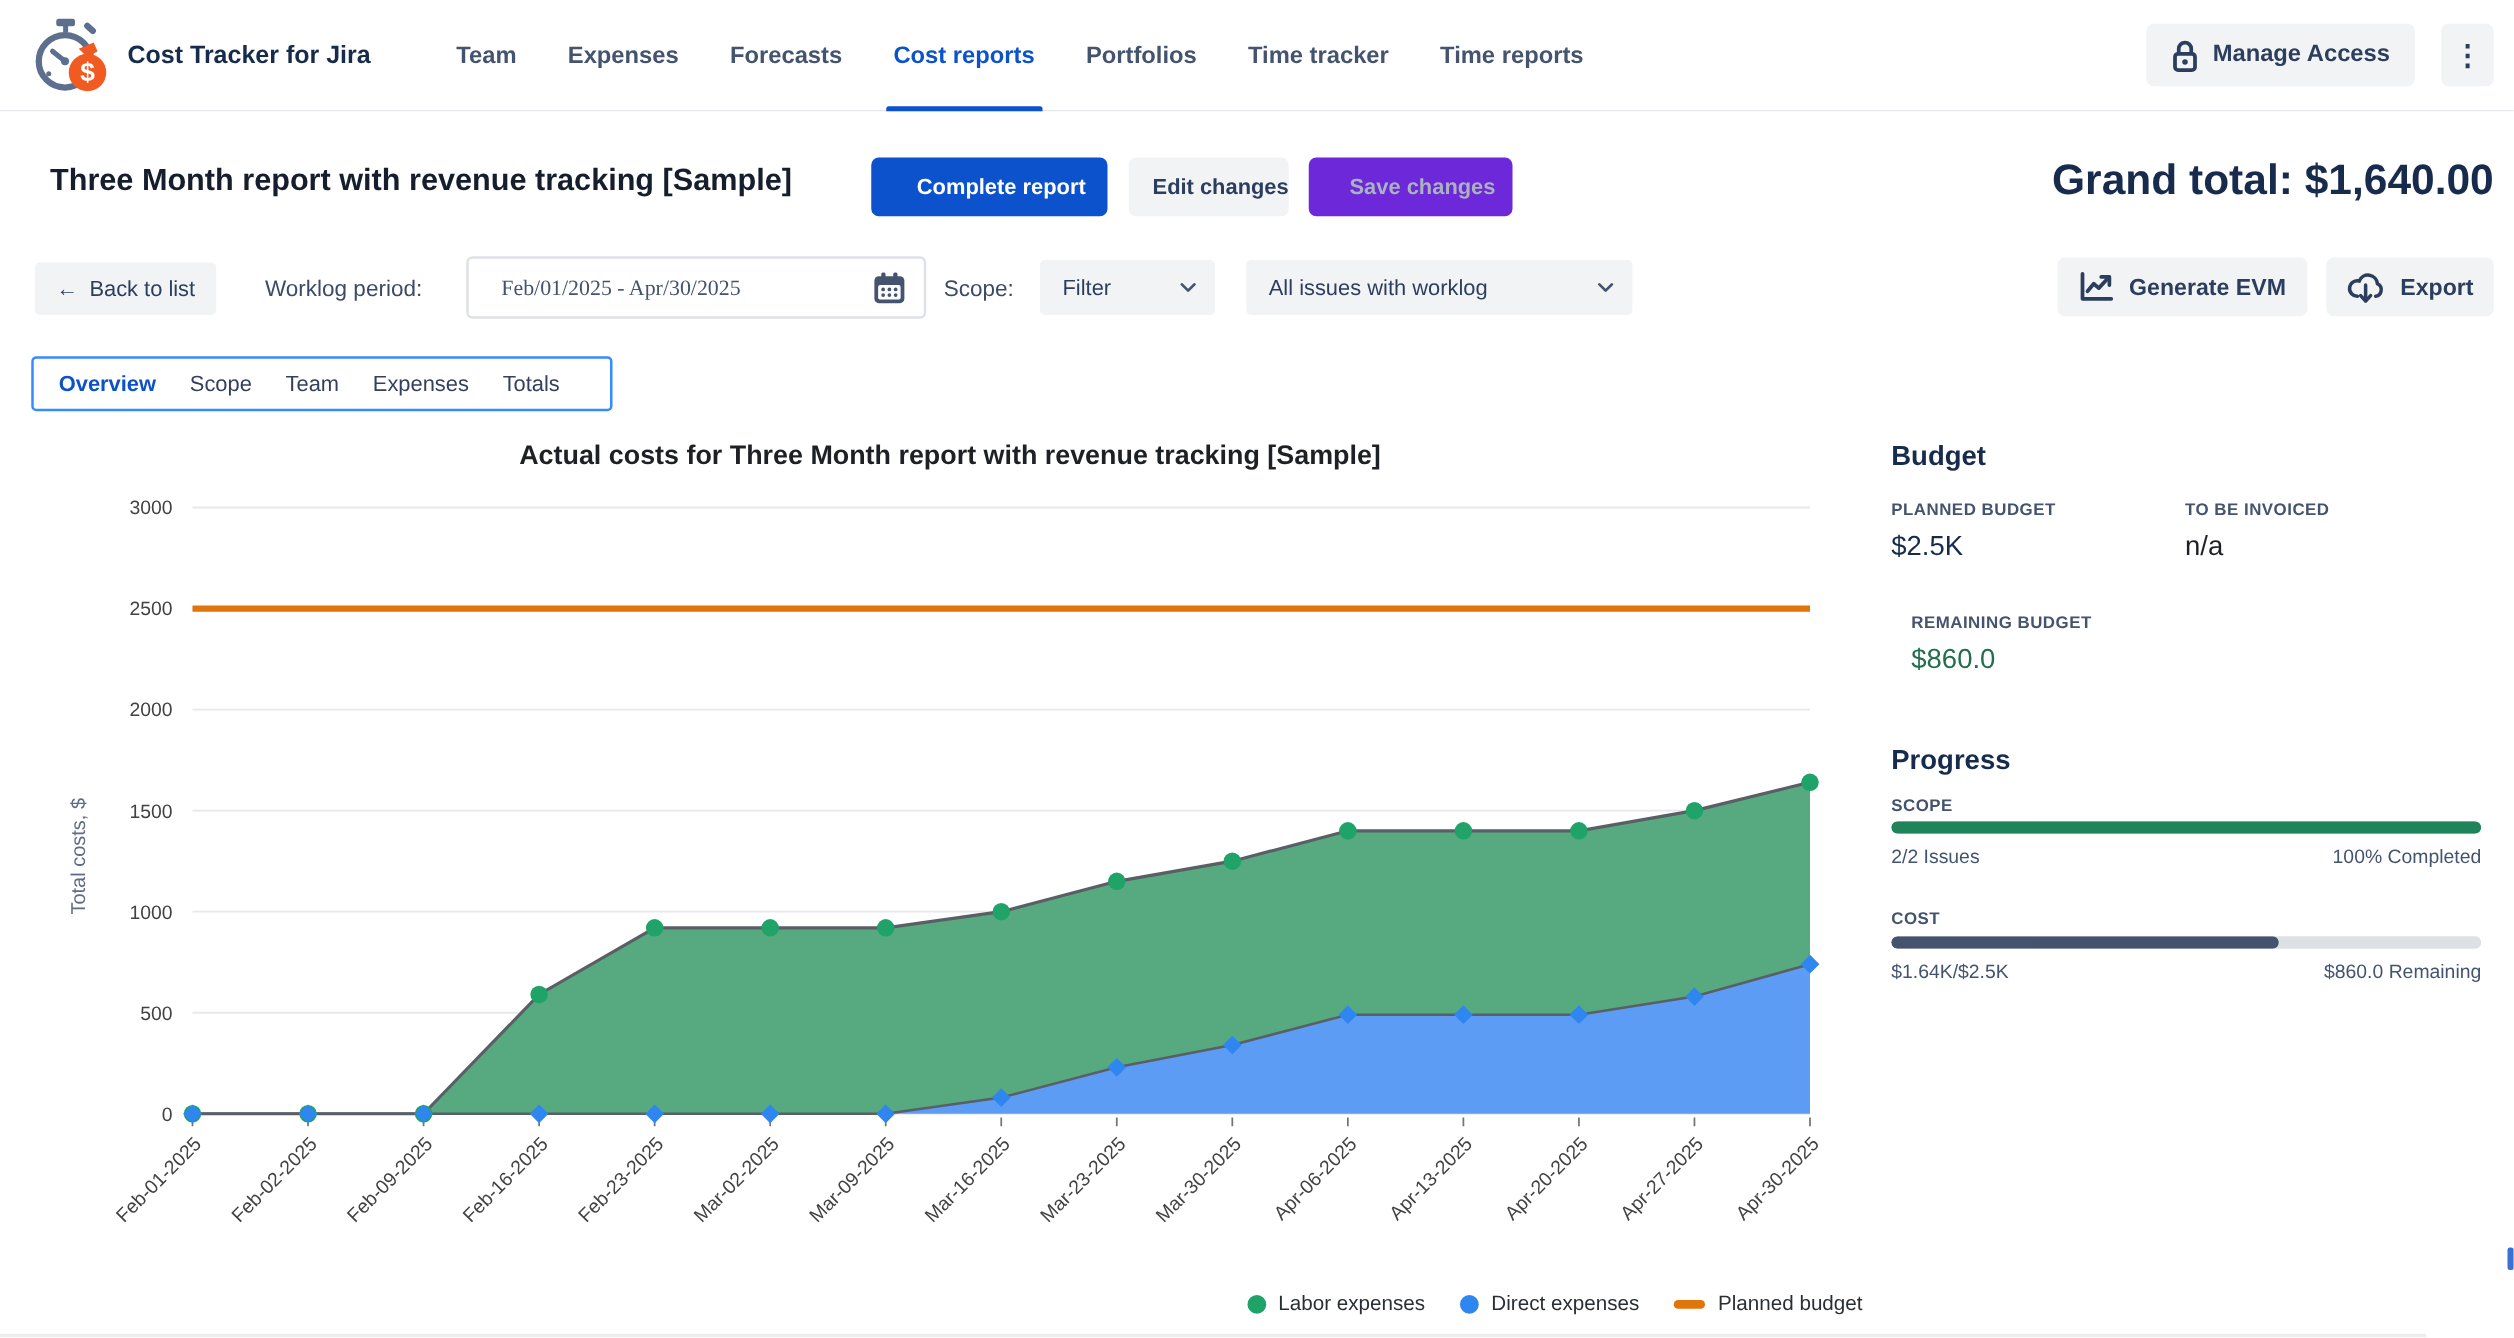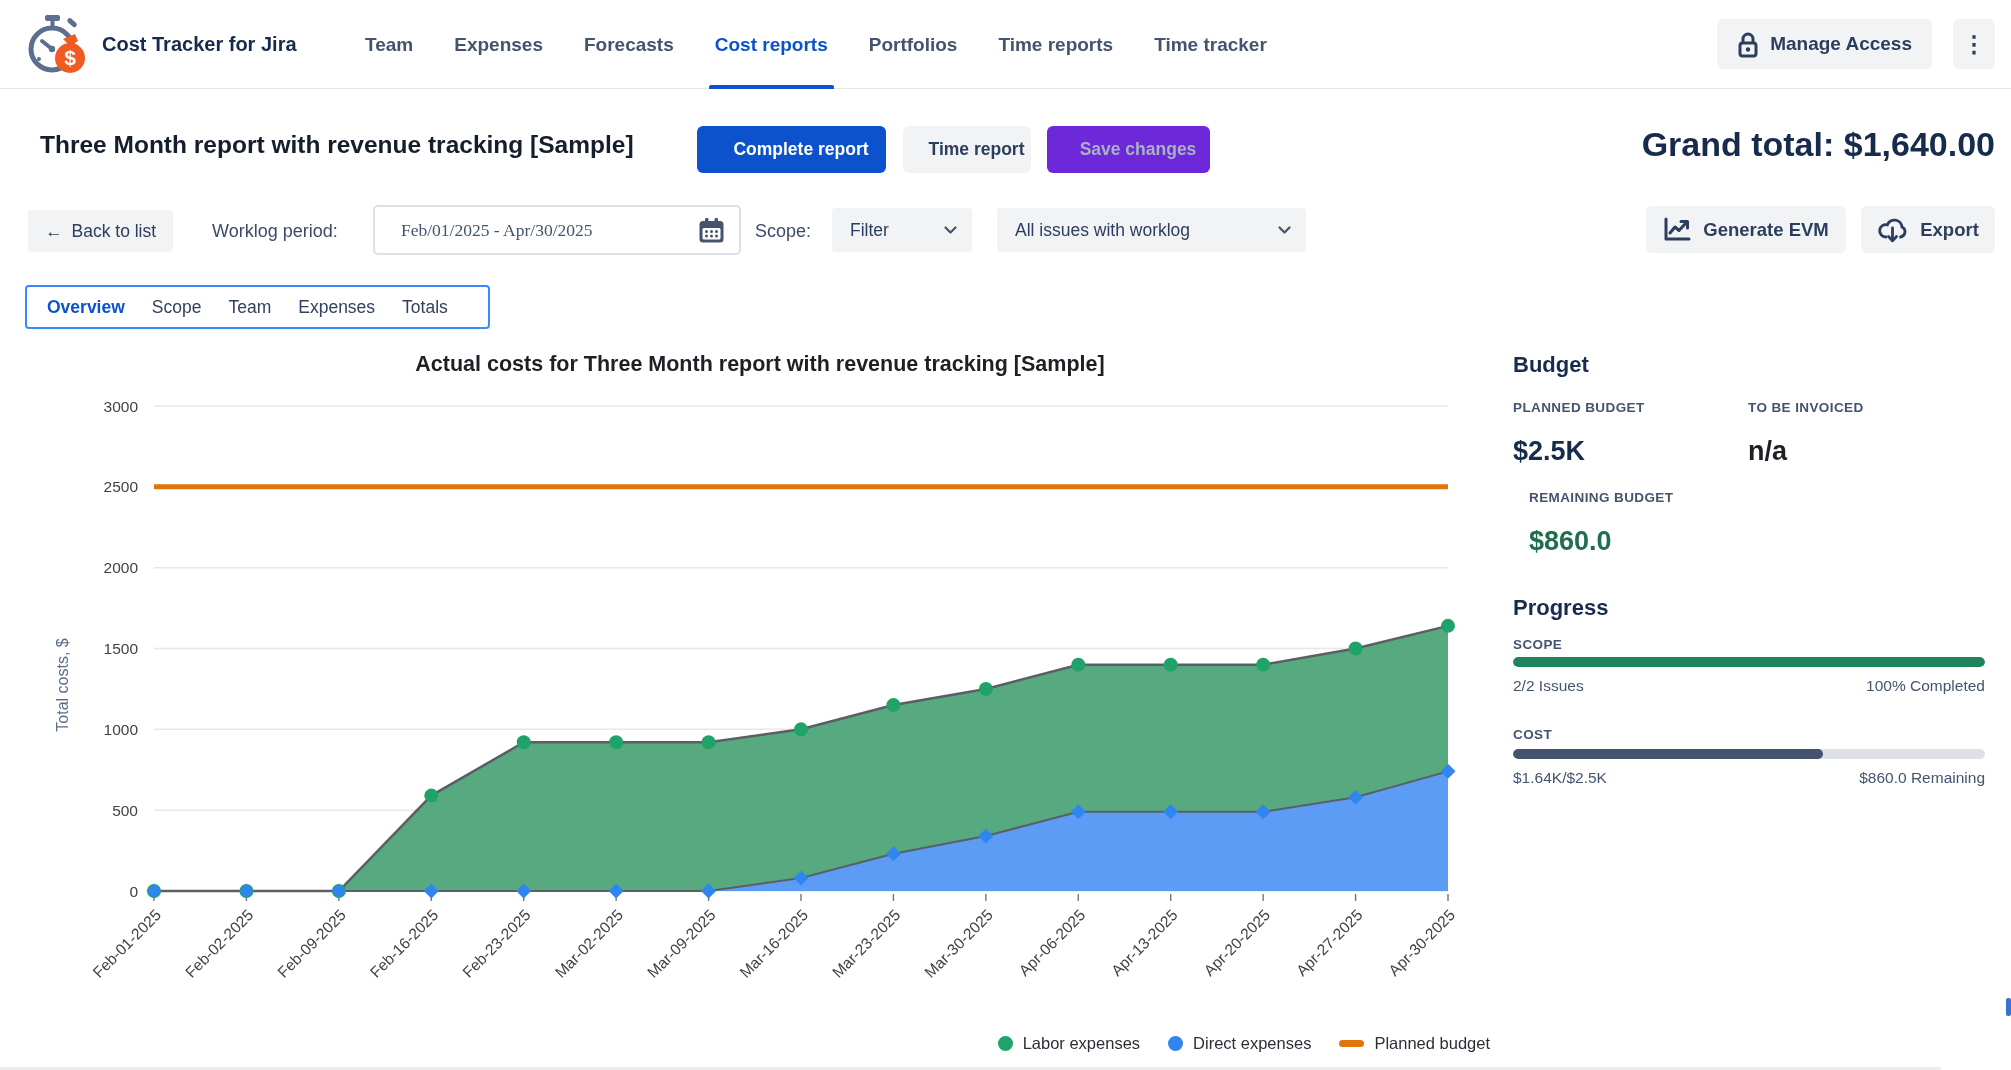--- a/index.html
+++ b/index.html
@@ -54,21 +54,21 @@
   .legend-item { display:flex; align-items:center; gap:10px; font-size:16.5px; color:#2a2f36; }
   .legend-dot { width:15px; height:15px; border-radius:50%; }
   .legend-dash { width:25px; height:7px; border-radius:4px; }
 
   
   .side-panel { position:absolute; left:1513px; top:352px; width:472px; }
   .panel-heading { font-size:22px; font-weight:700; color:#172b4d; }
   .budget-grid { position:absolute; top:48px; left:0; width:472px; }
   .b-col2 { position:absolute; left:235px; top:0; }
   .small-label { font-size:13.5px; font-weight:700; letter-spacing:.4px; color:#44546f; }
-  .big-value { margin-top:21px; font-size:27px; font-weight:700; color:#172b4d; }
+  .big-value { margin-top:9px; font-size:22px; font-weight:400; color:#172b4d; }
   .big-value.dark { color:#1d2125; }
   .big-value.green { color:#216e4e; }
   .remaining-block { position:absolute; top:138px; left:16px; }
   .progress-heading { position:absolute; top:243px; left:0; }
   .prog-label-scope { position:absolute; top:285px; left:0; }
   .prog-label-cost { position:absolute; top:375px; left:0; }
   .prog-bar { position:absolute; left:0; width:472px; height:10px; border-radius:5px; background:#dde1e6; overflow:hidden; }
   .bar-scope { top:305px; }
   .bar-cost { top:397px; }
   .prog-fill { height:100%; border-radius:5px; }
@@ -100,39 +100,39 @@
       <text x="45" y="52" font-size="21" font-weight="bold" fill="#fff" text-anchor="middle" font-family="Liberation Sans, sans-serif">$</text>
     </svg>
   </span>
   <div class="app-title">Cost Tracker for Jira</div>
   <nav class="main-nav">
       <div class="nav-item">Team</div>
       <div class="nav-item">Expenses</div>
       <div class="nav-item">Forecasts</div>
       <div class="nav-item active">Cost reports</div>
       <div class="nav-item">Portfolios</div>
+      <div class="nav-item">Time tracker</div>
       <div class="nav-item">Time reports</div>
-      <div class="nav-item">Time tracker</div>
     </nav>
   <button class="manage-access-btn">
     <span style="display:flex;">
       <svg width="22" height="27" viewBox="0 0 22 27">
         <path d="M6 12 v-4 a5 5 0 0 1 10 0 v4" fill="none" stroke="#2c3e5d" stroke-width="3"></path>
         <rect x="3" y="12" width="16" height="13" rx="2.5" fill="none" stroke="#2c3e5d" stroke-width="3"></rect>
         <circle cx="11" cy="18.5" r="2.2" fill="#2c3e5d"></circle>
       </svg>
     </span>
     <span>Manage Access</span>
   </button>
   <button class="kebab-btn"><span>⋮</span></button>
 </header>
 
 <h1 class="report-title">Three Month report with revenue tracking [Sample]</h1>
 <button class="btn btn-primary">Complete report</button>
-<button class="btn btn-edit">Time report</button>
+<button class="btn btn-edit">Edit changes</button>
 <button class="btn btn-save" disabled="">Save changes</button>
 <div class="grand-total">Grand total: $1,640.00</div>
 
 <button class="back-btn">
   <span>←</span>
   <span>Back to list</span>
 </button>
 <div class="ctl-label worklog-label">Worklog period:</div>
 <div class="date-field">
   <input type="text" readonly="" value="Feb/01/2025 - Apr/30/2025" style="">

